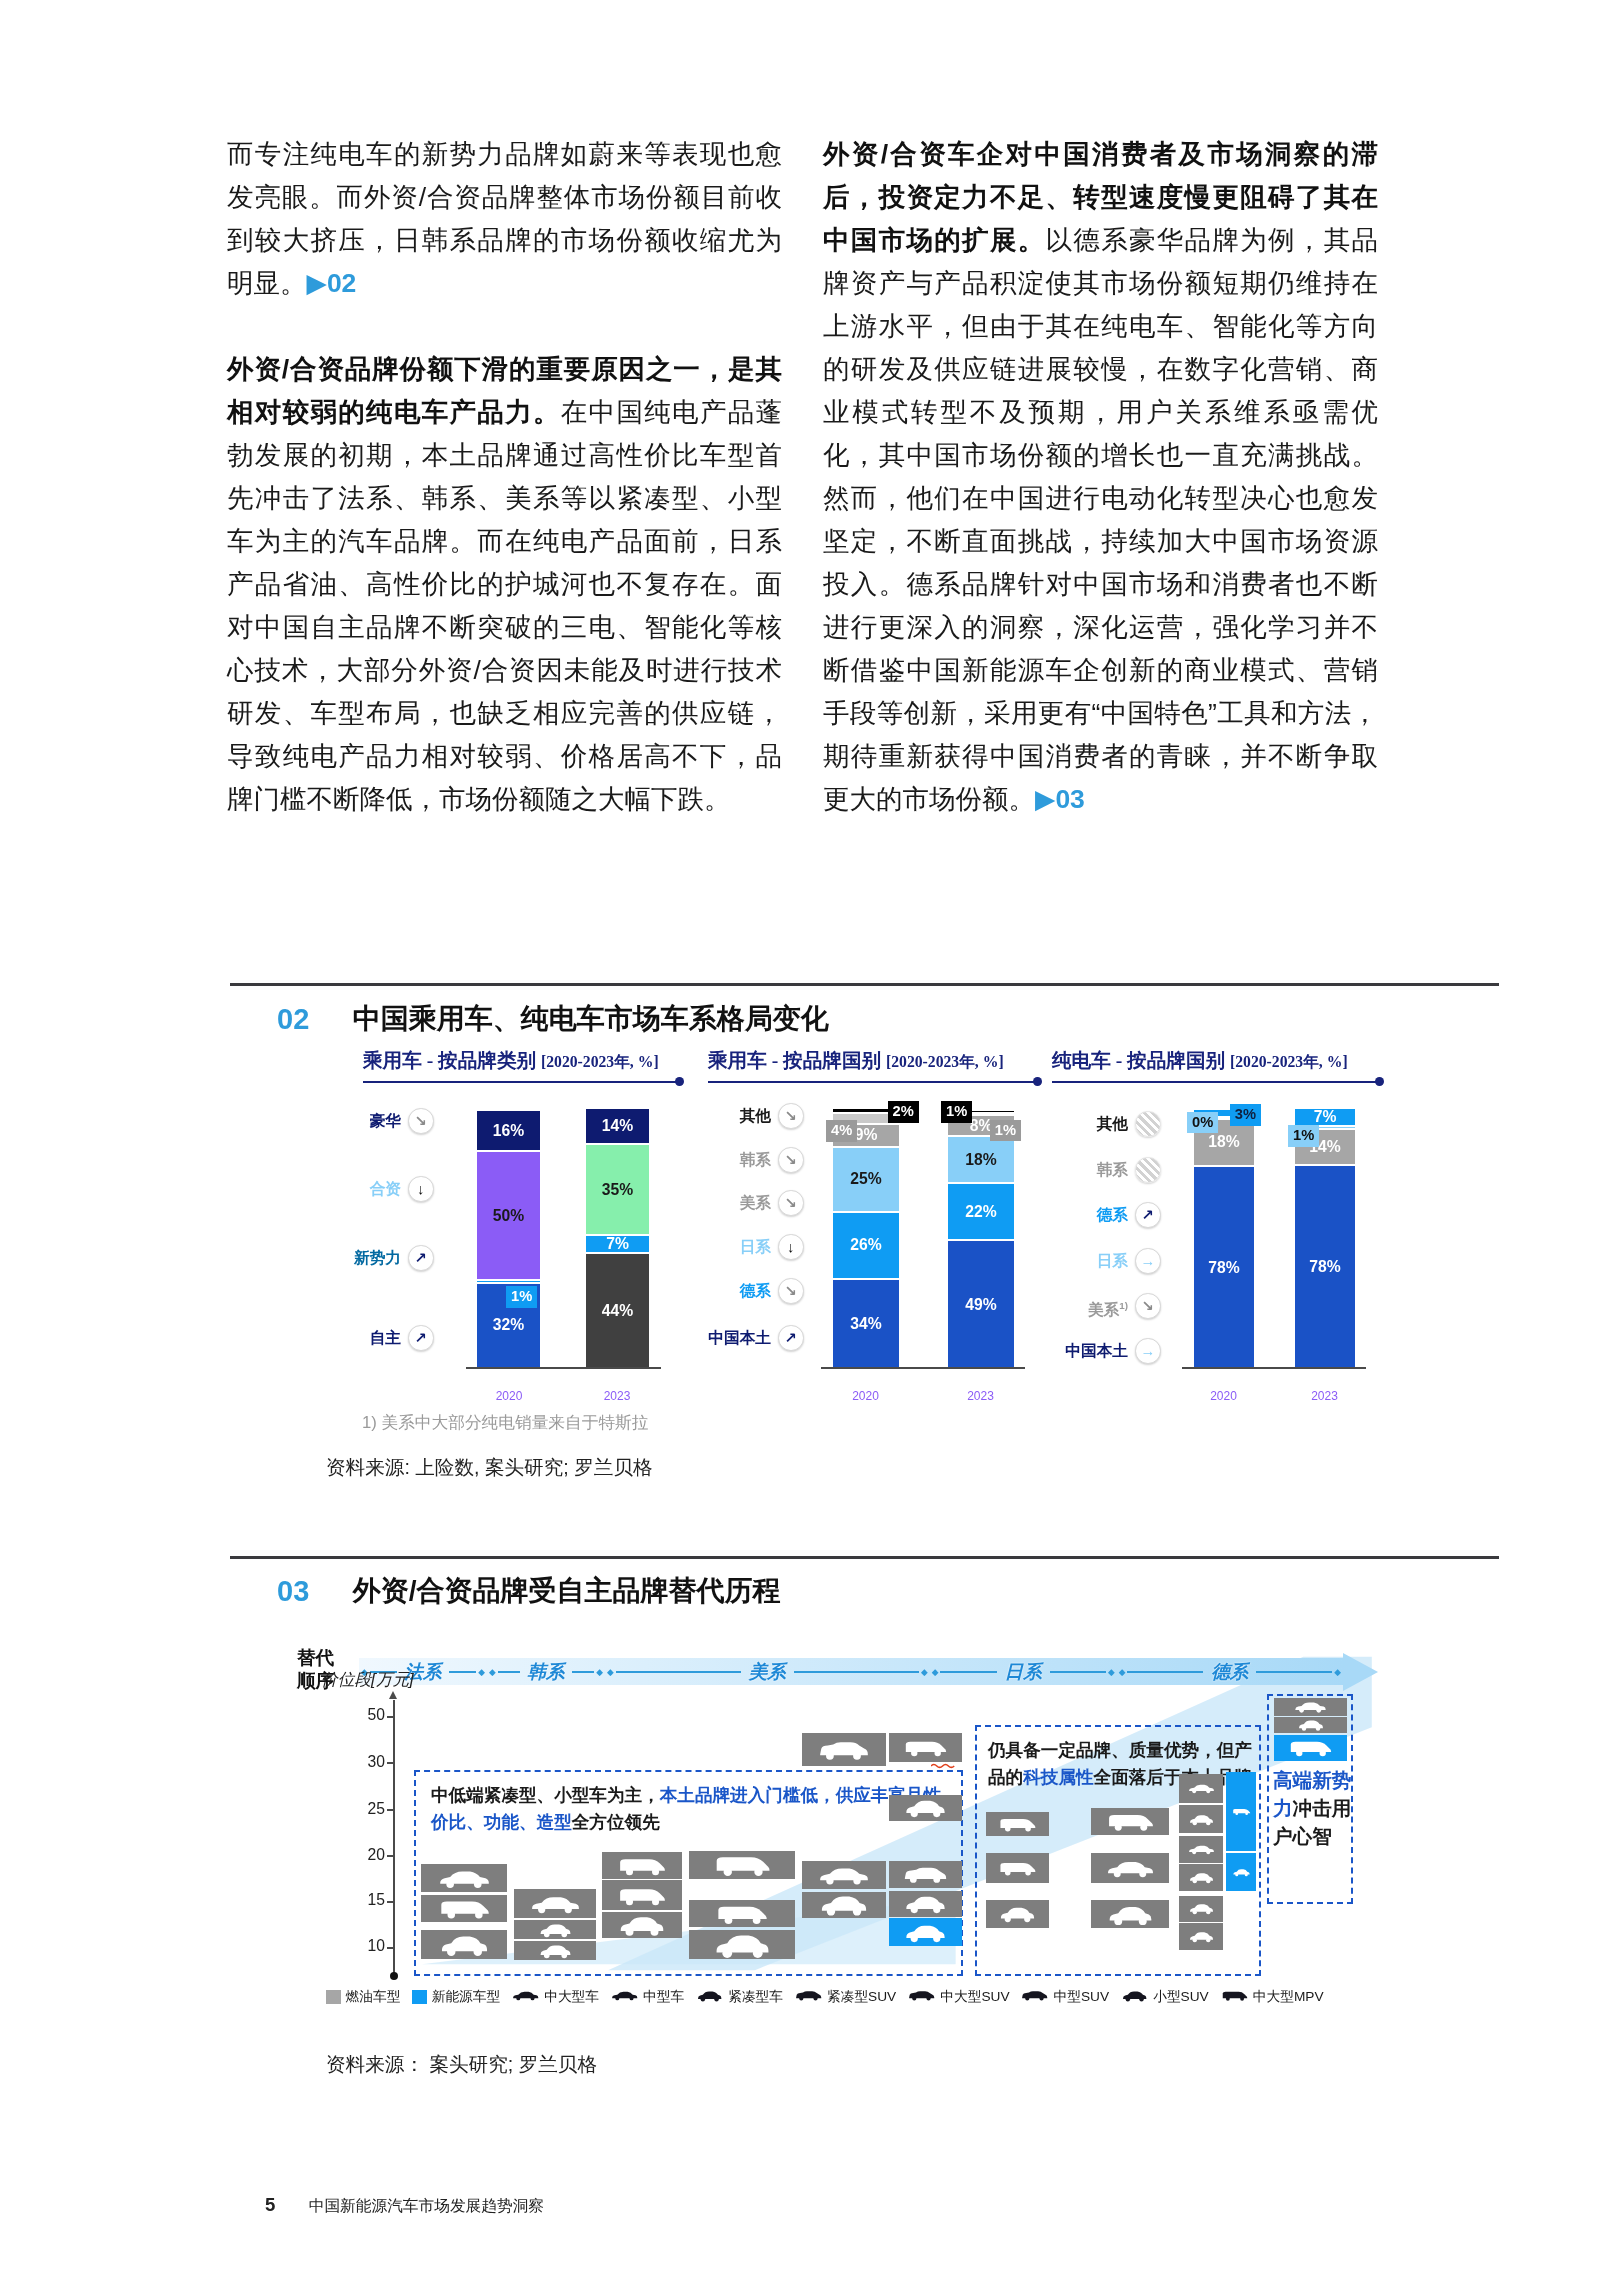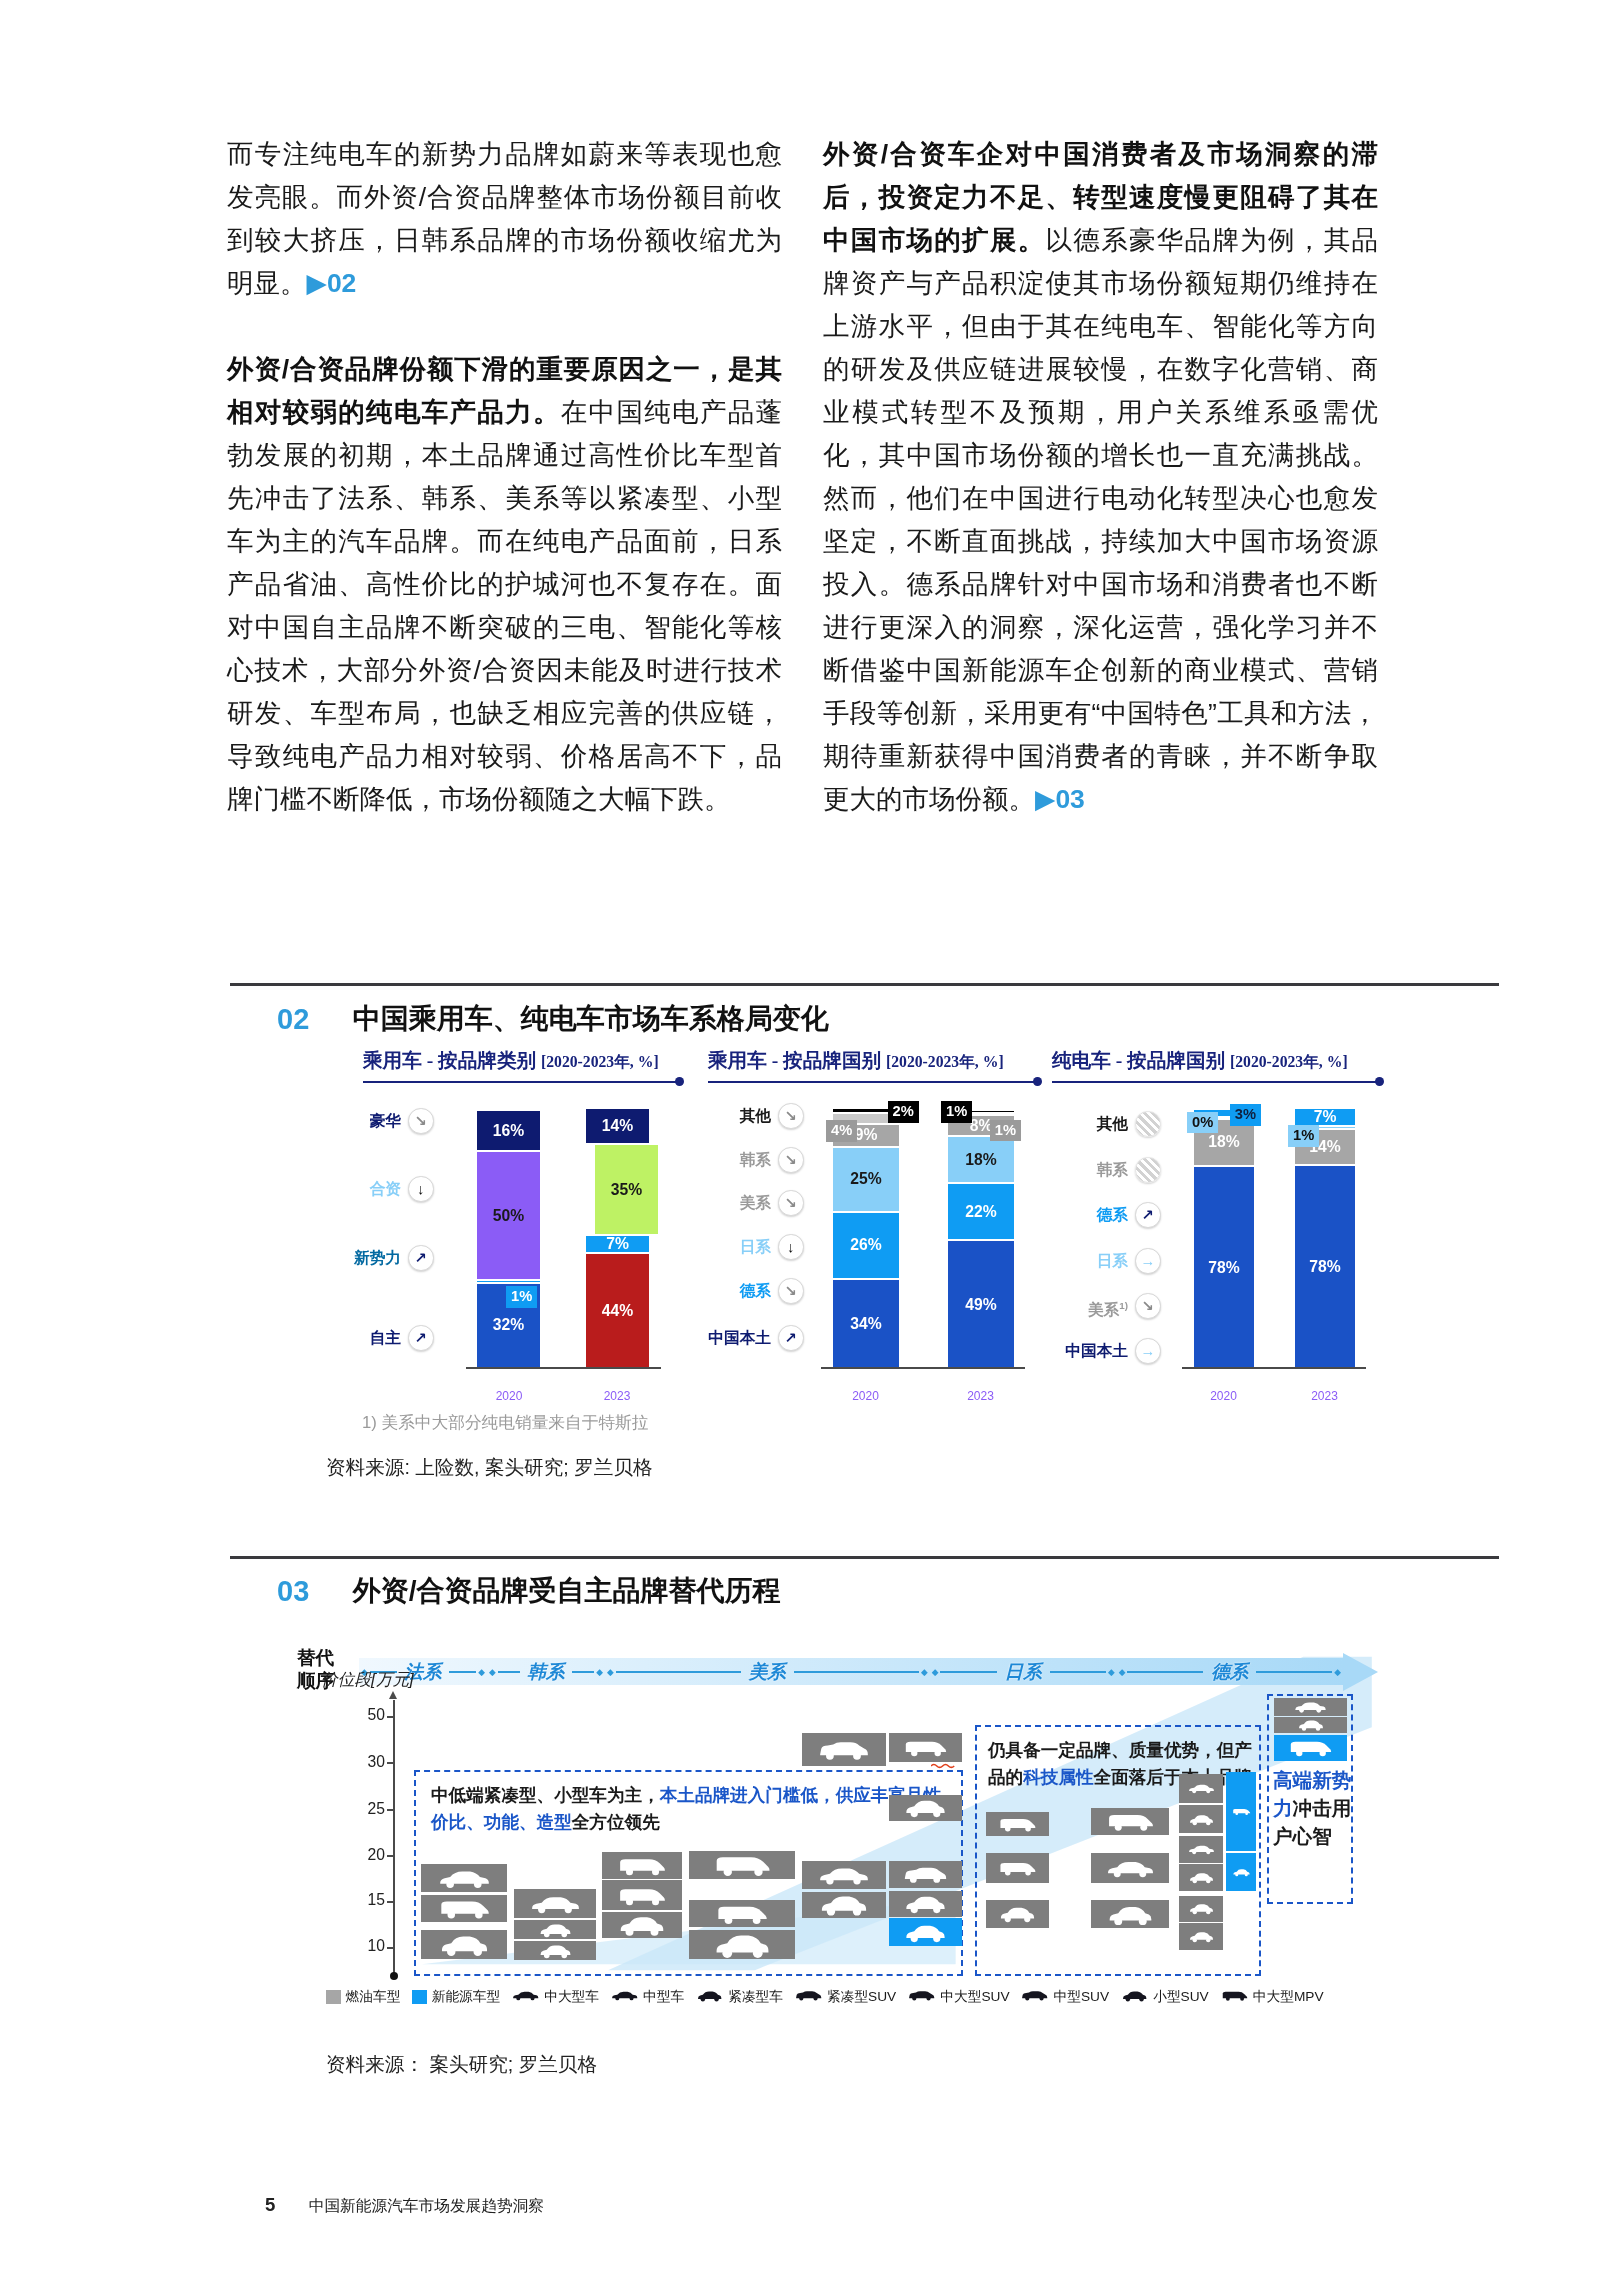--- a/index.html
+++ b/index.html
@@ -99,23 +99,23 @@
       <div class="bar" style="left: 477px; top: 1111px; width: 63px; height: 256px;">
         <div class="seg" style="height: 41px; background: rgb(14, 27, 112); color: rgb(255, 255, 255); border-bottom: 2px solid rgb(255, 255, 255);">16%</div>
         <div class="seg" style="height: 129px; background: #8b5cf6; color: rgb(26, 26, 26); border-bottom: 2px solid rgb(255, 255, 255);">50%</div>
         <div class="seg" style="height: 2.6px; background: rgb(15, 156, 243); color: rgb(255, 255, 255); border-bottom: 2px solid rgb(255, 255, 255);"></div>
         <div class="seg" style="height: 83px; background: rgb(26, 82, 198); color: rgb(255, 255, 255);">32%</div>
         <div class="chip" style="top: 175px; background: rgb(15, 156, 243); color: rgb(255, 255, 255); right: 2.9px;">1%</div>
       </div>
       <div class="year" style="left: 466px; top: 1375px; width: 86px;">2020</div>
       <div class="bar" style="left: 586px; top: 1109px; width: 63px; height: 259px;">
         <div class="seg" style="height: 36px; background: rgb(14, 27, 112); color: rgb(255, 255, 255); border-bottom: 2px solid rgb(255, 255, 255);">14%</div>
-        <div class="seg" style="height: 91px; background: #bef264; color: rgb(26, 26, 26); border-bottom: 2px solid rgb(255, 255, 255); margin-left: 9px;">35%</div>
+        <div class="seg" style="height: 91px; background: #86efac; color: rgb(26, 26, 26); border-bottom: 2px solid rgb(255, 255, 255);">35%</div>
         <div class="seg" style="height: 18px; background: rgb(15, 156, 243); color: rgb(255, 255, 255); border-bottom: 2px solid rgb(255, 255, 255);">7%</div>
-        <div class="seg" style="height: 114px; background: #b91c1c; color: rgb(255, 255, 255);">44%</div>
+        <div class="seg" style="height: 114px; background: #404040; color: rgb(255, 255, 255);">44%</div>
       </div>
       <div class="year" style="left: 574px; top: 1375px; width: 86px;">2023</div>
       <div class="axisline" style="left: 466px; top: 1367px; width: 195px; height: 2px;"></div>
       <div class="chart-subtitle" style="left: 708px; top: 1047px; width: 331px;"><span>乘用车 - 按品牌国别 </span><span class="per">[2020-2023年, %]</span><span class="dot"></span></div>
       <div class="lab" style="left: 644px; top: 1104px; color: rgb(26, 26, 26);">其他</div>
       <div class="circ" style="left: 778px; top: 1103px; color: rgb(138, 138, 138);">↘</div>
       <div class="lab" style="left: 644px; top: 1148px; color: rgb(154, 154, 154);">韩系</div>
       <div class="circ" style="left: 778px; top: 1147px; color: rgb(138, 138, 138);">↘</div>
       <div class="lab" style="left: 644px; top: 1191px; color: rgb(154, 154, 154);">美系</div>
       <div class="circ" style="left: 778px; top: 1190px; color: rgb(138, 138, 138);">↘</div>

